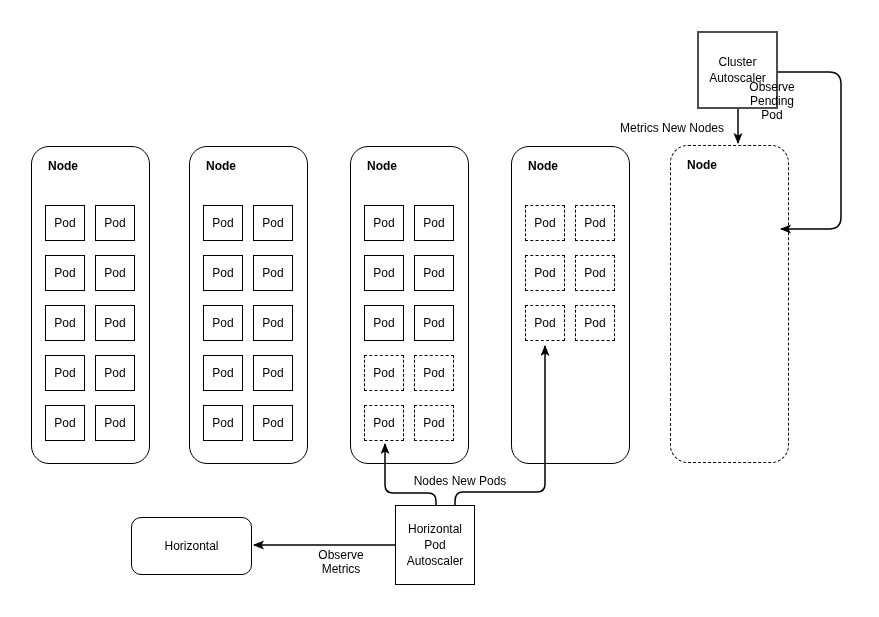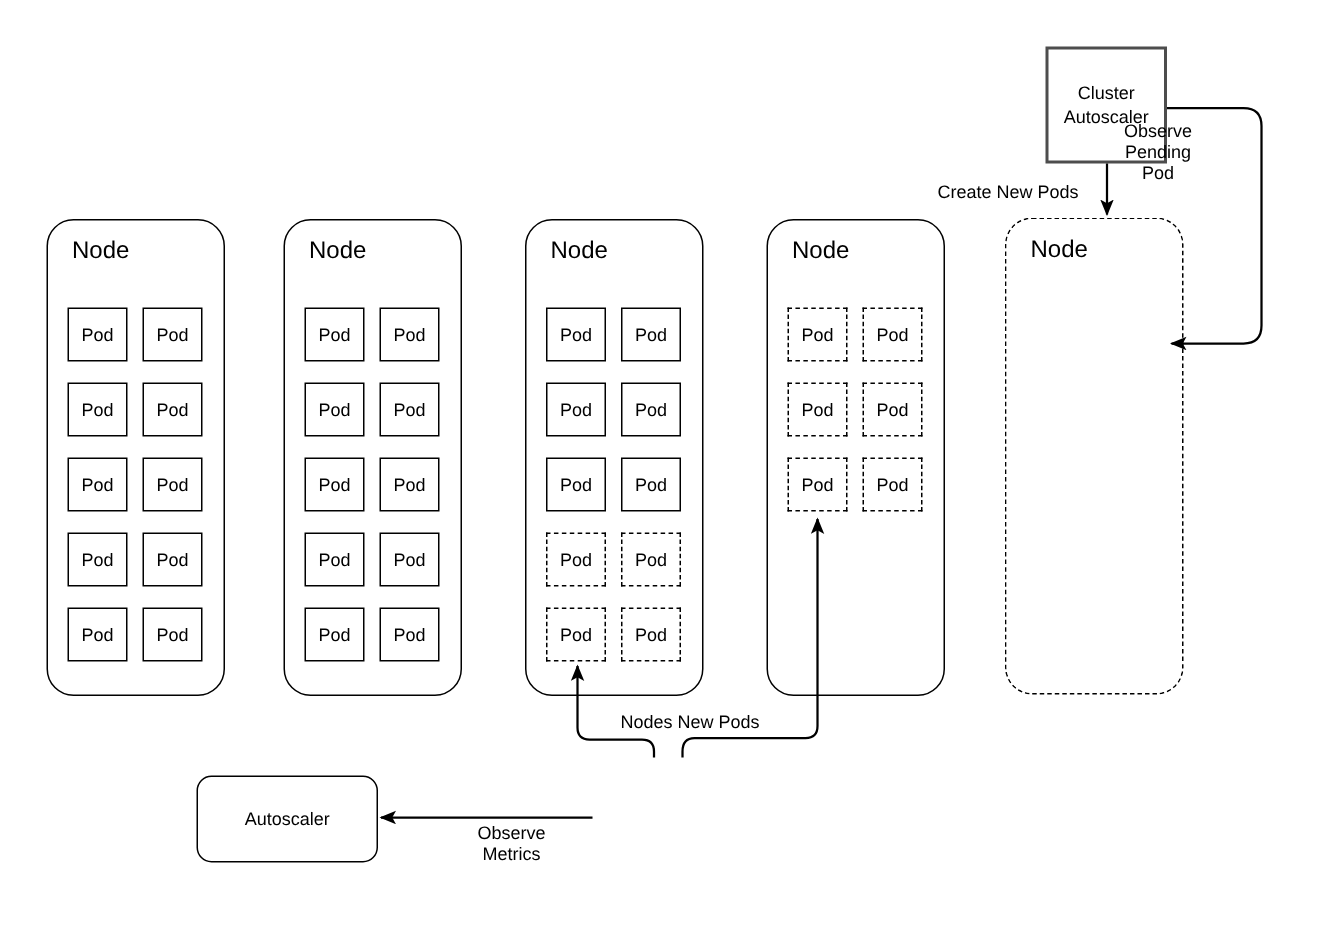--- a/index.html
+++ b/index.html
@@ -20,21 +20,22 @@
     height: 318px;
     border: 1.5px solid #000;
     border-radius: 18px;
     background: #fff;
   }
   .node.dashed { border-style: dashed; }
   .node-label {
     position: absolute;
     left: 16px;
     top: 12px;
-    font-size: 16px;
+    font-size: 12px;
+    font-weight: bold;
   }
   .pods {
     position: absolute;
     left: 13px;
     top: 58px;
     display: grid;
     grid-template-columns: 40px 40px;
     grid-auto-rows: 40px;
     column-gap: 10px;
     row-gap: 10px;
@@ -160,24 +161,25 @@
         <div class="pod dashed">Pod</div>
       </div>
   </div>
 
   <div class="node dashed" style="left:670px; top:145px;">
     <span class="node-label">Node</span>
   </div>
 
   <div class="box" id="cluster-autoscaler">Cluster Autoscaler</div>
 
-
-  <div class="box" id="pod-metrics">Autoscaler</div>
-
-  <div class="edge-label" id="lbl-create-new-nodes">Create New Pods</div>
+  <div class="box" id="hpa">Horizontal Pod Autoscaler</div>
+
+  <div class="box" id="pod-metrics">Horizontal</div>
+
+  <div class="edge-label" id="lbl-create-new-nodes">Metrics New Nodes</div>
   <div class="edge-label" id="lbl-observe-pending">Observe Pending Pod</div>
   <div class="edge-label" id="lbl-create-new-pods">Nodes New Pods</div>
   <div class="edge-label" id="lbl-observe-metrics">Observe Metrics</div>
 
   <svg id="wires" viewBox="0 0 879 617" xmlns="http://www.w3.org/2000/svg">
     <defs>
       <marker id="arrow" markerUnits="userSpaceOnUse" markerWidth="14" markerHeight="12" refX="10" refY="4.5" orient="auto">
         <path d="M0,0 L11,4.5 L0,9 L2.5,4.5 Z" fill="#000"></path>
       </marker>
     </defs>

